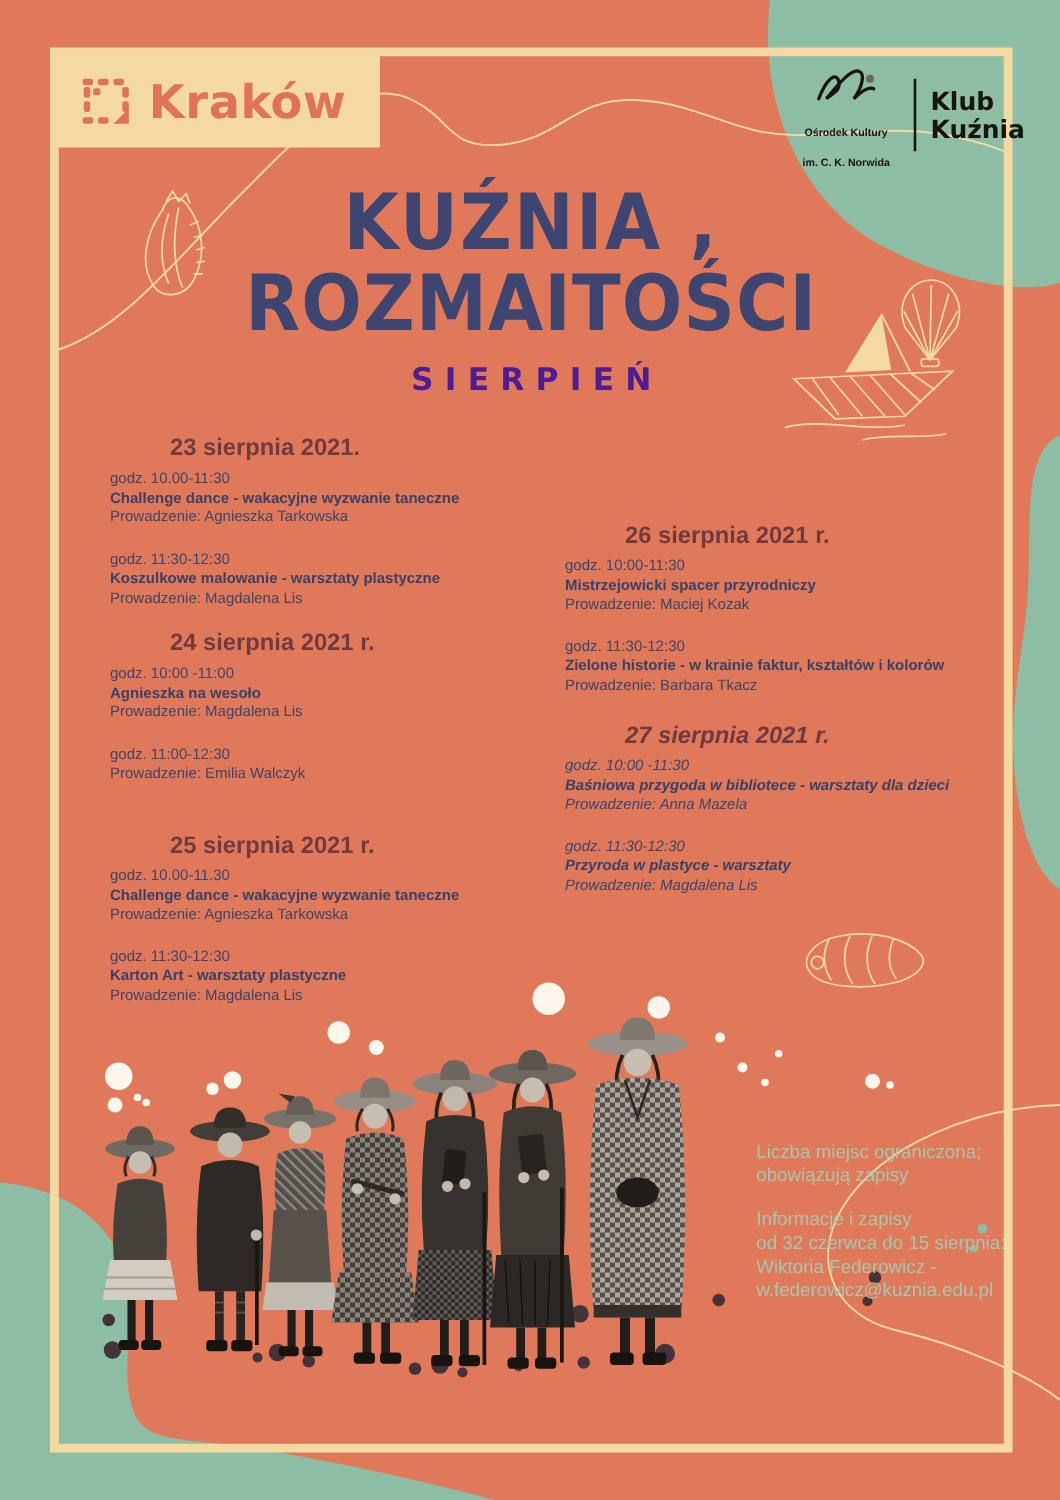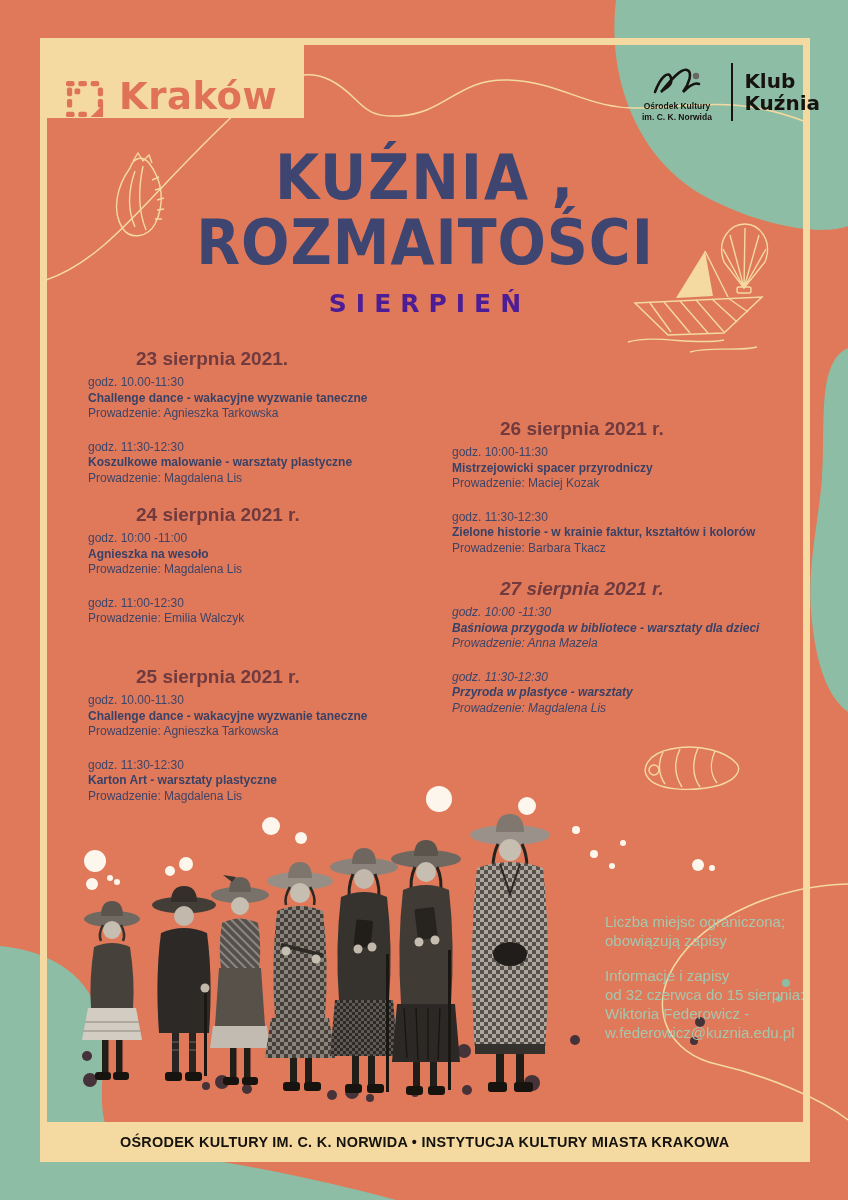--- a/index.html
+++ b/index.html
@@ -9,33 +9,33 @@
     font-family:"Liberation Sans",sans-serif;
   }
   .layer{position:absolute;left:0;top:0;width:848px;height:1200px;pointer-events:none;}
   .frame{
     position:absolute;left:40px;top:38px;width:770px;height:1124px;
     border:7px solid #f4d9a1;box-sizing:border-box;pointer-events:none;
   }
   
   .kr-box{
     position:absolute;left:42px;top:44px;width:262px;height:74px;
-    background:#f4d9a1;display:flex;align-items:flex-end;gap:15px;
+    background:#f4d9a1;display:flex;align-items:center;gap:15px;
     padding-left:24px;box-sizing:border-box;
   }
   .kr-text{
     color:#df7257;font-size:37px;font-weight:bold;
     font-family:"DejaVu Sans",sans-serif;letter-spacing:.5px;
   }
   .org{
     position:absolute;left:634px;top:52px;width:186px;height:80px;
     display:flex;align-items:center;gap:11px;color:#17130f;
   }
   .org-left{text-align:center;width:86px;}
-  .org-small{font-size:8.5px;font-weight:bold;line-height:1.2;margin-top:1px;}
+  .org-small{font-size:8.5px;font-weight:bold;line-height:1.2;margin-top:13px;}
   .org-div{width:2.5px;height:58px;background:#17130f;}
   .club{font-size:20px;font-weight:bold;line-height:1.12;font-family:"DejaVu Sans",sans-serif;}
   
   .title{
     position:absolute;left:47px;top:146px;width:756px;text-align:center;
     color:#3e4570;font-family:"DejaVu Sans",sans-serif;font-weight:bold;
   }
   .title .l1{font-size:62px;line-height:64px;letter-spacing:2px;transform:scaleX(.92);}
   .title .l2{font-size:62px;line-height:66px;letter-spacing:1px;transform:scaleX(.92);}
   .subtitle{margin-top:13px;font-size:25px;letter-spacing:9px;color:#4c1d95;text-indent:9px;}
@@ -398,17 +398,14 @@
       <span>obowiązują zapisy</span>
     </p>
     <p>
       <span>Informacje i zapisy</span><br>
       <span>od 32 czerwca do 15 sierpnia:</span><br>
       <span>Wiktoria Federowicz -</span><br>
       <span>w.federowicz@kuznia.edu.pl</span>
     </p>
   </div>
 
-  <div class="footer">
-    <span>OŚRODEK KULTURY IM. C. K. NORWIDA  •  INSTYTUCJA KULTURY MIASTA KRAKOWA</span>
-  </div>
 
 </div>
 
 </body></html>

